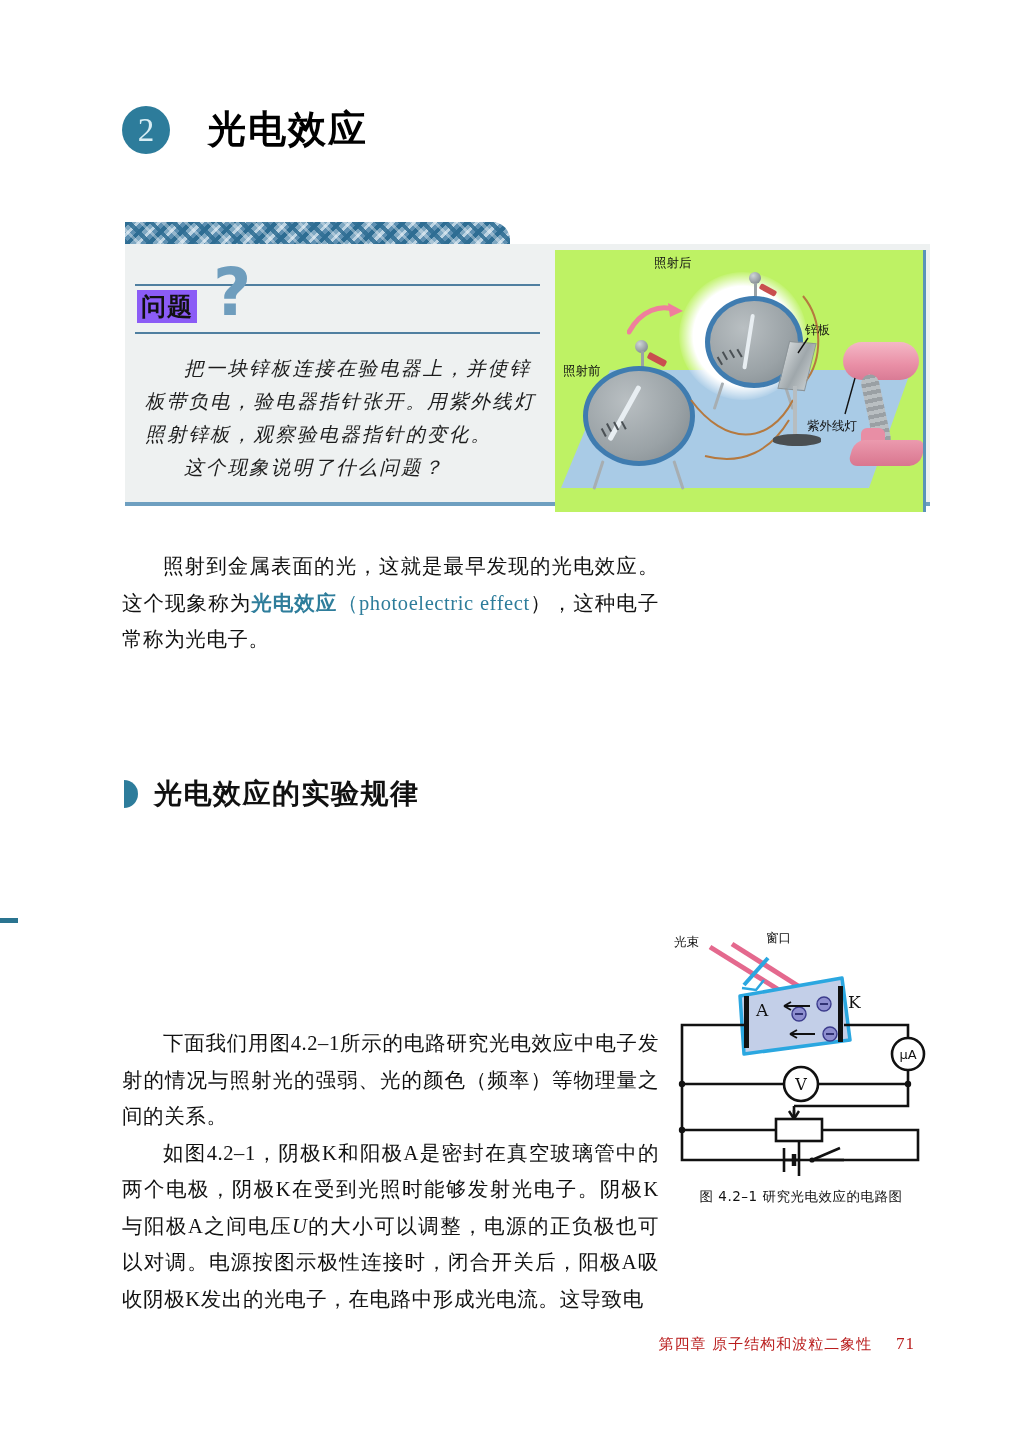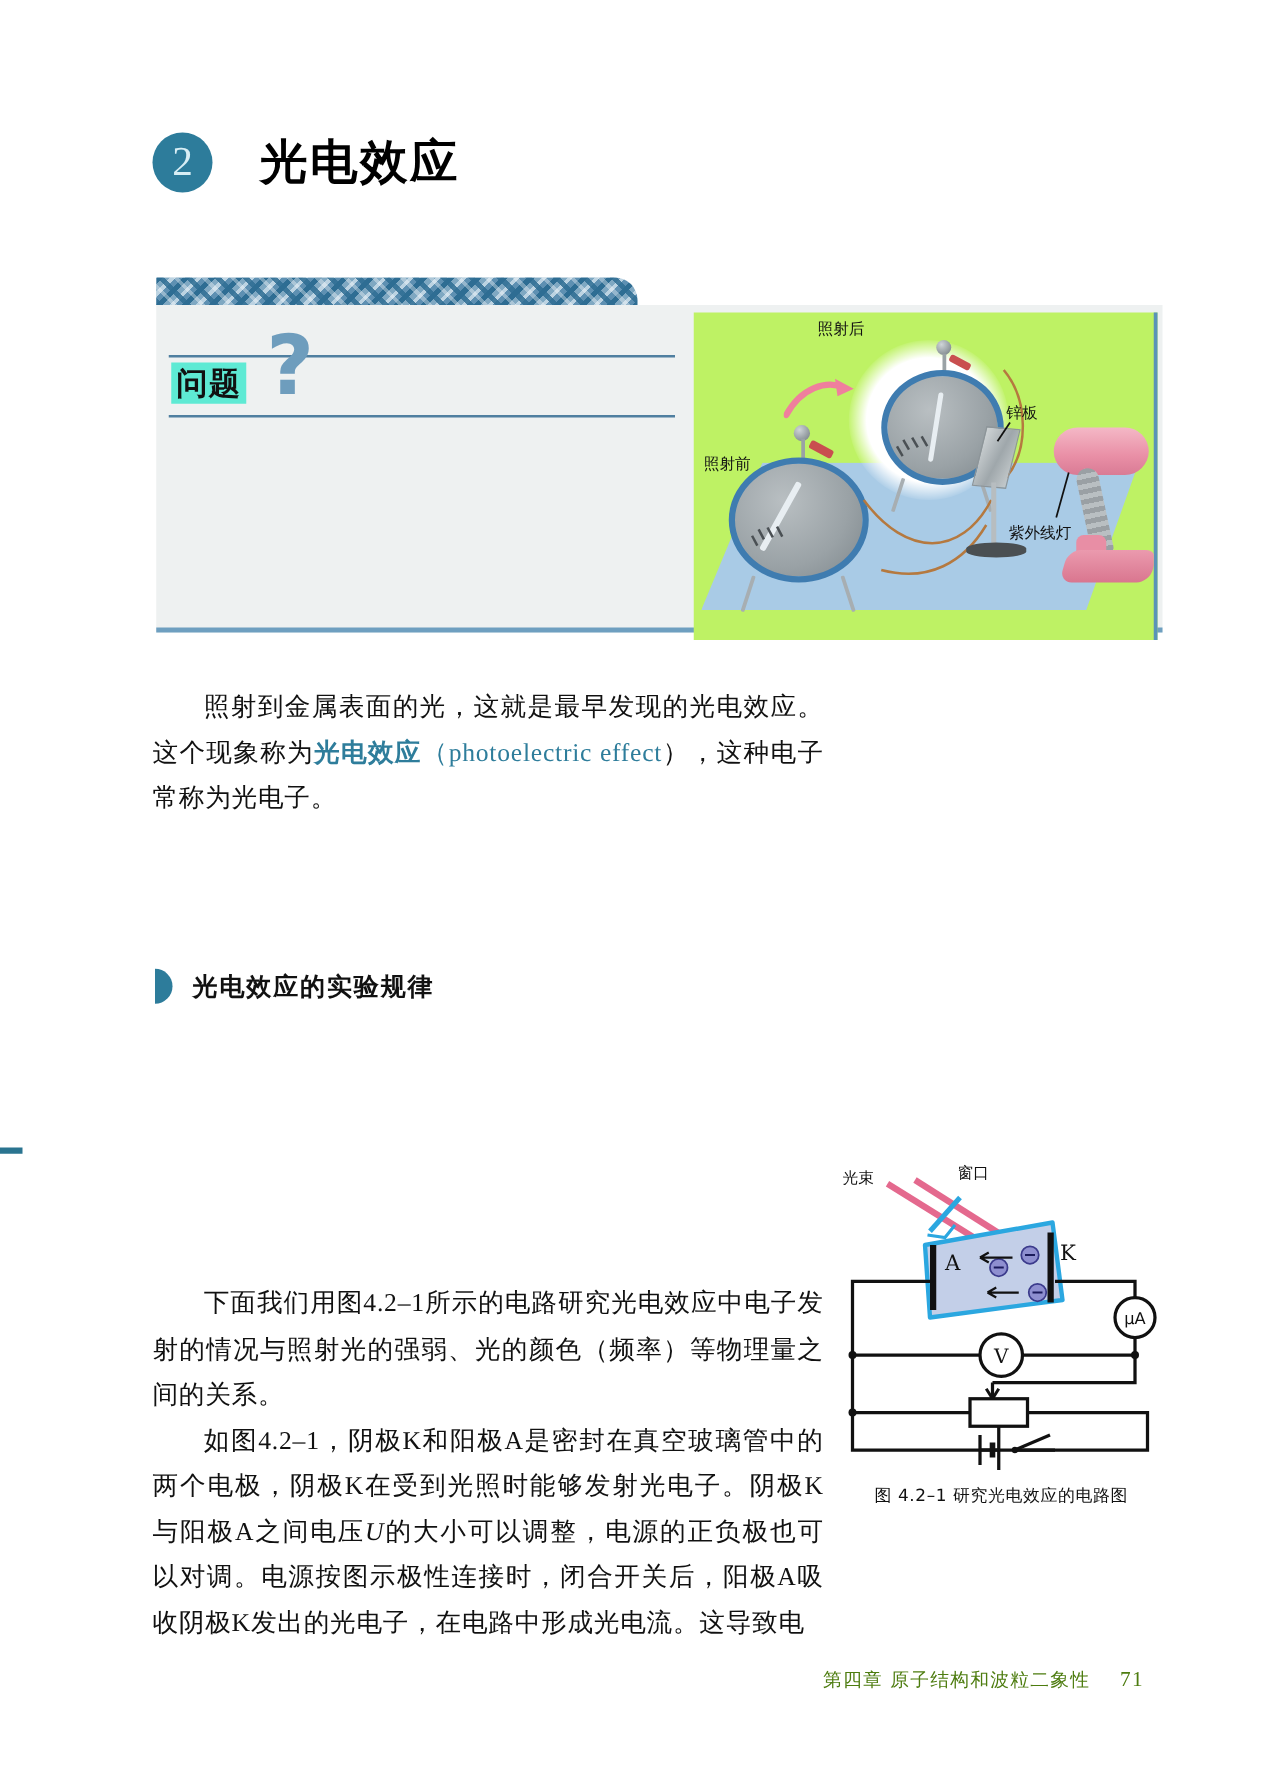--- a/index.html
+++ b/index.html
@@ -116,21 +116,21 @@
   .q-line.top { top: 10px; }
   .q-line.bot { top: 58px; }
   .q-label {
     position: absolute;
     left: 2px;
     top: 16px;
     font-family: "DejaVu Sans", sans-serif;
     font-size: 25px;
     font-weight: bold;
     color: #111;
-    background: #5eead4;
+    background: #8b5cf6;
     padding: 0 4px;
     letter-spacing: 1px;
   }
   .q-mark {
     position: absolute;
     left: 78px;
     top: -14px;
     font-family: "DejaVu Sans", sans-serif;
     font-size: 66px;
     font-weight: bold;
@@ -305,21 +305,21 @@
     gap: 16px;
   }
   .subhead .marker {
     width: 14px;
     height: 28px;
     background: #2d7c9b;
     border-radius: 0 14px 14px 0;
   }
   .subhead .label {
     font-family: "DejaVu Sans", sans-serif;
-    font-size: 20px;
+    font-size: 28px;
     font-weight: bold;
     letter-spacing: 1.5px;
     color: #111;
   }
 
   
   .figure {
     position: absolute;
     left: 672px;
     top: 930px;
@@ -338,21 +338,21 @@
     letter-spacing: .5px;
   }
 
   
   .footer {
     position: absolute;
     right: 105px;
     top: 1334px;
     font-family: "DejaVu Sans", sans-serif;
     font-size: 15px;
-    color: #4d7c0f;
+    color: #b91c1c;
     letter-spacing: 1px;
   }
   .footer .pg { margin-left: 18px; font-family: "Liberation Serif", serif; font-size: 17px; }
 </style>
 </head>
 <body>
 
 <div class="margin-tick"></div>
 
 <div class="title-row">
@@ -364,20 +364,24 @@
   <div class="qbox-band"></div>
   <div class="qbox-body">
 
     <div class="q-head">
       <div class="q-line top"></div>
       <div class="q-line bot"></div>
       <div class="q-mark">?</div>
       <div class="q-label">问题</div>
     </div>
 
+    <div class="q-text">
+      <p>把一块锌板连接在验电器上，并使锌板带负电，验电器指针张开。用紫外线灯照射锌板，观察验电器指针的变化。</p>
+      <p>这个现象说明了什么问题？</p>
+    </div>
 
     <div class="photo">
       <div class="bench"></div>
       <div class="glow"></div>
 
       <div class="scope" style="left:24px; top:92px; width:128px; height:128px;">
         <div class="knob" style="left:56px; top:-2px; width:13px; height:13px;"></div>
         <div class="stem" style="left:62px; top:9px; height:16px;"></div>
         <div class="clip" style="left:68px; top:14px; width:20px; height:7px;"></div>
         <div class="dial" style="left:4px; top:24px; width:112px; height:100px;"></div>

